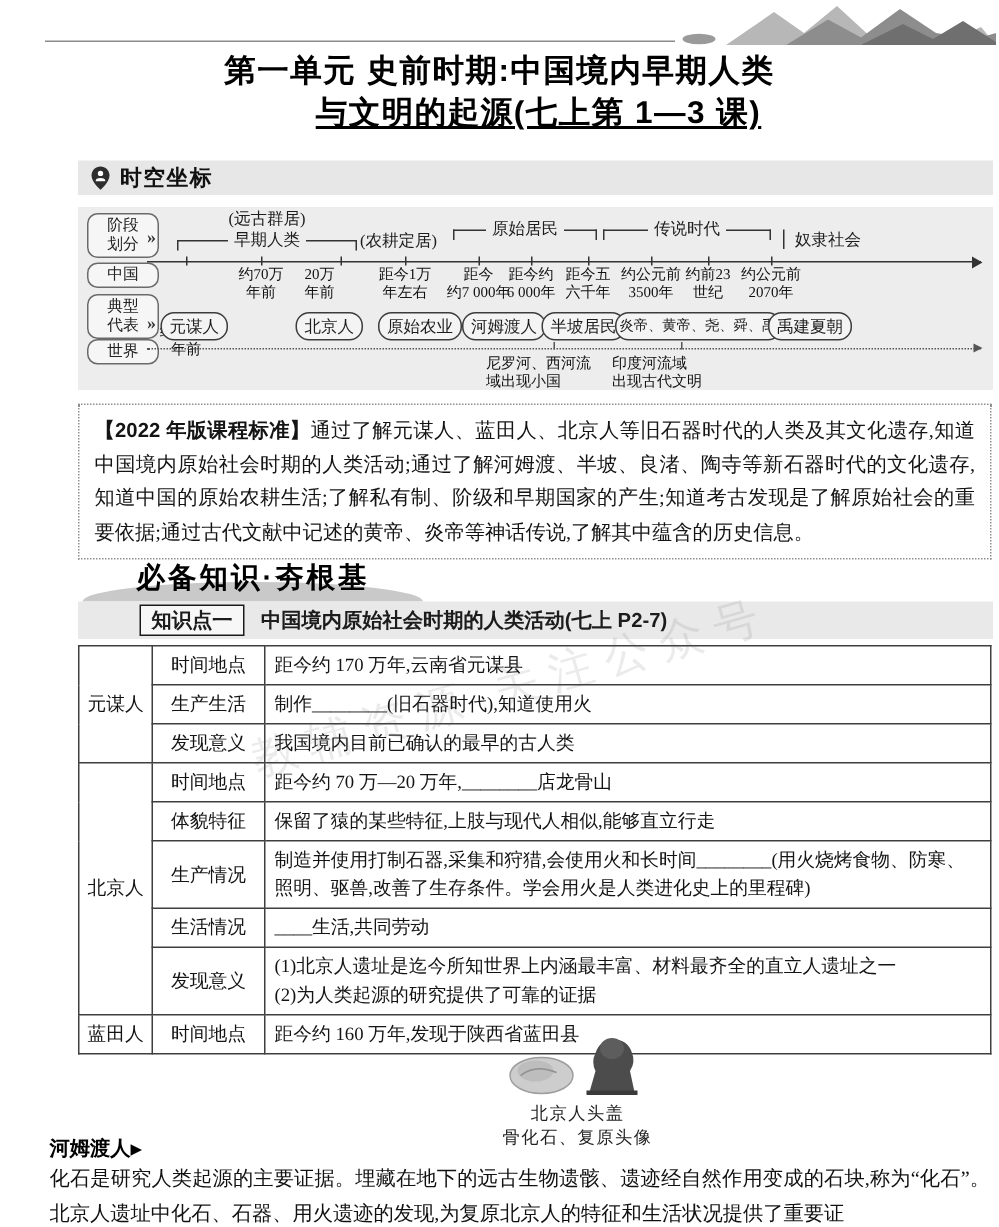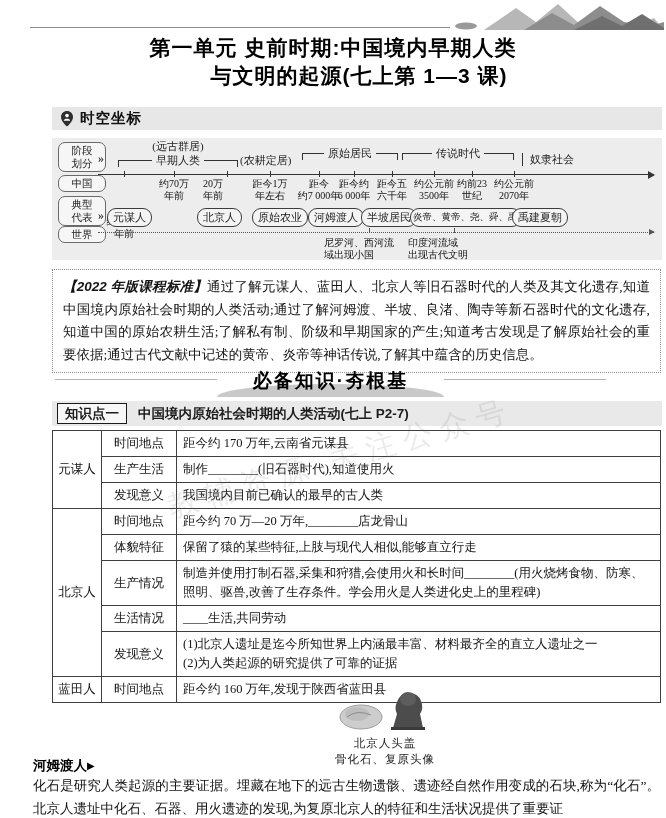--- a/index.html
+++ b/index.html
@@ -10,21 +10,21 @@
   .hdr{position:absolute;left:38px;top:8px;font-size:11.5px;color:#2b2b2b;white-space:nowrap;}
   .hdr .b1{margin-right:10px;}
   .hdr .b2{font-weight:bold;margin-right:12px;font-family:"Liberation Sans","DejaVu Sans",sans-serif;}
   .hdr-rule{position:absolute;left:30px;top:27px;width:420px;border-top:1px solid #8a8a8a;}
   .mountains{position:absolute;right:2px;top:0;}
 
   
   .title{position:absolute;left:0;top:34px;width:666px;text-align:center;
          font-family:"Liberation Sans","DejaVu Sans",sans-serif;font-weight:bold;
          font-size:21px;line-height:28px;letter-spacing:1px;color:#000;}
-  .title .l2{padding-left:52px;}
+  .title .l2{padding-left:52px;text-decoration:underline;}
 
   
   .secbar{position:absolute;left:52px;right:4px;top:107px;height:23px;background:#e7e7e7;
           display:flex;align-items:center;gap:6px;padding-left:8px;box-sizing:border-box;}
   .secbar .stitle{font-family:"Liberation Sans","DejaVu Sans",sans-serif;font-weight:bold;font-size:14.5px;letter-spacing:1px;color:#111;}
 
   
   .timemap{position:absolute;left:52px;right:4px;top:138px;height:122px;background:#ededed;font-size:10.5px;}
   .rowlab{position:absolute;left:6px;width:48px;box-sizing:border-box;border:1px solid #6a6a6a;border-radius:7px;
           background:#f6f6f6;text-align:center;line-height:13px;padding:1px 0;white-space:pre-line;color:#222;}
@@ -45,35 +45,35 @@
   .rep{position:absolute;top:70px;border:1px solid #3c3c3c;border-radius:9px;padding:1px 5px;font-size:11px;white-space:nowrap;background:#f4f4f4;}
   .rep.small{font-size:9.5px;padding:2px 2px;}
   .dotaxis{position:absolute;left:46px;right:8px;top:94px;border-top:1px dotted #555;}
   .dotaxis::after{content:"";position:absolute;right:-1px;top:-4px;border-left:6px solid #555;border-top:3.5px solid transparent;border-bottom:3.5px solid transparent;}
   .wtick{position:absolute;top:90px;width:1px;height:5px;background:#555;}
   .wev{position:absolute;top:99px;font-size:10px;line-height:12px;white-space:pre-line;color:#111;}
 
   
   .stdbox{position:absolute;left:52px;right:5px;top:269px;border:1px dotted #8f8f8f;padding:6px 10px;box-sizing:border-box;
           font-size:13.5px;line-height:22.5px;text-align:justify;color:#141414;}
-  .stdbox .tag{font-weight:bold;font-family:"Liberation Sans","DejaVu Sans",sans-serif;font-style:italic;}
-
-  
-  .sechead{position:absolute;left:55px;right:60px;top:368px;display:flex;align-items:center;}
+  .stdbox .tag{font-weight:bold;font-family:"Liberation Sans","DejaVu Sans",sans-serif;}
+
+  
+  .sechead{position:absolute;left:55px;right:60px;top:368px;display:flex;align-items:flex-start;flex-direction:column;}
   .sline{flex:1;border-bottom:1px solid #b3b3b3;margin-bottom:3px;}
   .moundwrap{position:relative;padding:0 36px;}
   .mound{position:absolute;left:0;right:0;bottom:-3px;height:13px;background:#c9c9c9;border-radius:50% 50% 0 0/100% 100% 0 0;}
   .sechead .htxt{position:relative;font-family:"Liberation Sans","DejaVu Sans",sans-serif;font-weight:bold;
                  font-size:19px;letter-spacing:2px;color:#000;}
 
   
   .kpbar{position:absolute;left:52px;right:4px;top:401px;height:25px;background:#e9e9e9;
          display:flex;align-items:center;gap:11px;padding-left:5px;box-sizing:border-box;}
   .kpbadge{border:1.5px solid #1a1a1a;background:#f7f7f7;padding:0 7px;height:19px;line-height:19px;
-           font-family:"Liberation Sans","DejaVu Sans",sans-serif;font-weight:bold;font-size:13.5px;}
+           font-family:"Liberation Sans","DejaVu Sans",sans-serif;font-weight:bold;font-size:13.5px;margin-left:36px;}
   .kptitle{font-family:"Liberation Sans","DejaVu Sans",sans-serif;font-weight:bold;font-size:13.5px;}
 
   
   .tablewrap{position:absolute;left:52px;right:5px;top:430px;}
   table{width:100%;border-collapse:collapse;font-size:12.5px;table-layout:fixed;}
   td{border:1px solid #3f3f3f;padding:3px 6px;line-height:19px;vertical-align:middle;color:#141414;}
   .cname{width:44px;text-align:center;padding:3px 2px;}
   .cattr{width:70px;text-align:center;padding:3px 2px;}
   .ccont{text-align:left;white-space:pre-line;}
   .watermark{position:absolute;left:110px;top:8px;transform:rotate(-16deg);font-size:30px;letter-spacing:8px;

